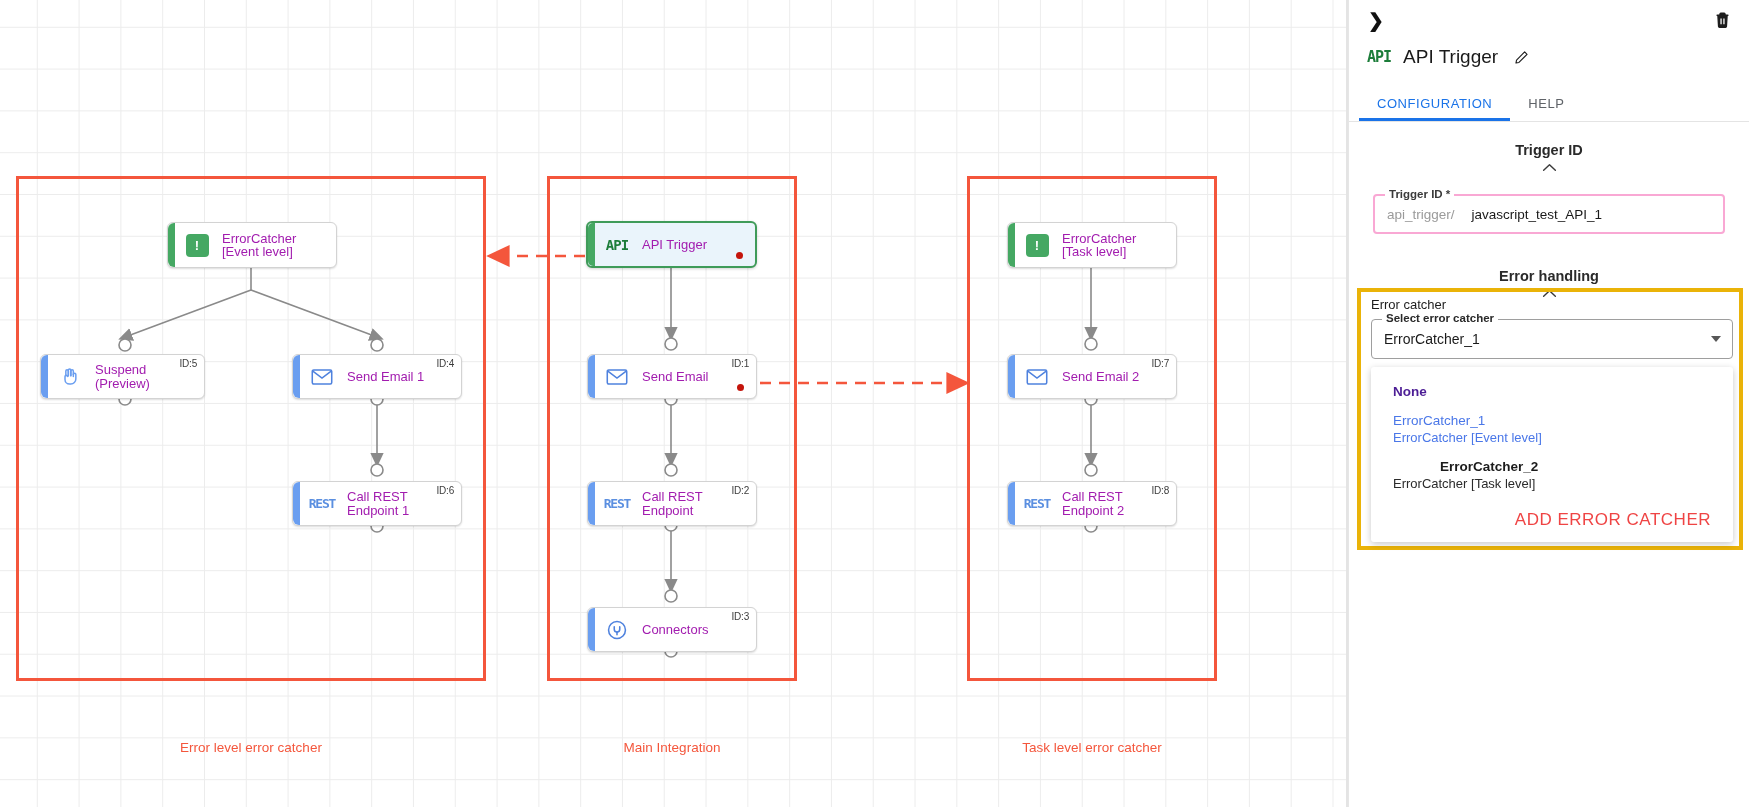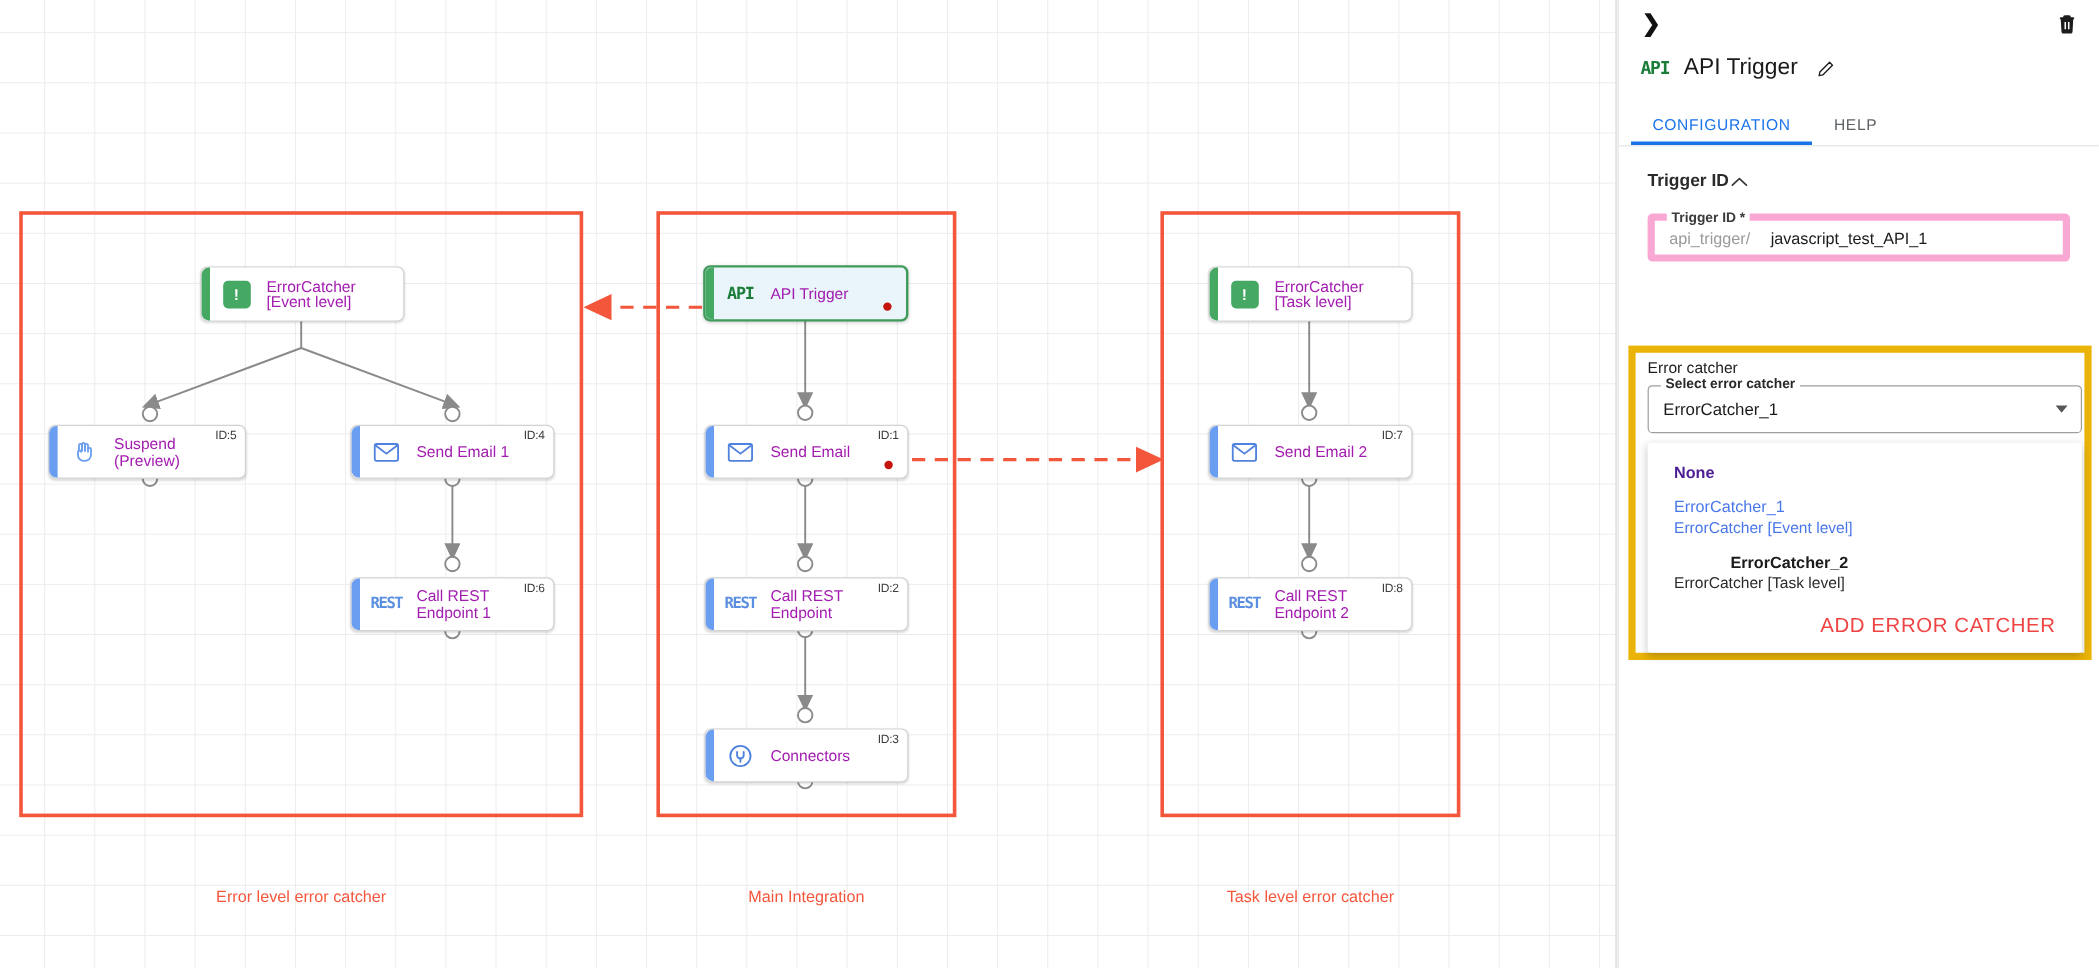--- a/index.html
+++ b/index.html
@@ -166,55 +166,56 @@
     padding-left: 10px;
   }
   .tab {
     font-size: 13px; letter-spacing:0.55px;
     padding: 6px 18px 10px 18px;
     color:#5f6368; cursor:pointer; font-weight:500;
   }
   .tab.active { color:#1a73e8; box-shadow: inset 0 -3px 0 #1a73e8; }
 
   .section-head {
-    display:flex; align-items:center; justify-content:flex-start;
+    display:flex; align-items:center; justify-content:flex-end;
     padding: 20px 24px 0 24px;
+    flex-direction: column;
   }
   .section-head .st {
     font-size: 14.5px; font-weight: 700; color:#2a2a2a;
   }
   .caret {
     width:18px; height:18px; display:flex;align-items:center;justify-content:center;
     cursor:pointer; color:#444;
   }
 
   
   .field-wrap { padding: 18px 24px 0 24px; }
   .outlined {
     position: relative;
-    border: 6px solid #f9a8d4;
+    border: 2px solid #f9a8d4;
     border-radius: 4px;
     height: 40px;
     display:flex; align-items:center;
     padding: 0 12px;
   }
   .outlined .legend {
     position:absolute; top:-8px; left:10px;
     background:#fff; padding: 0 4px;
     font-size: 11.5px; color:#3a3a3a; font-weight:700;
   }
   .prefix { color:#9a9a9a; font-size:13.5px; }
   .value  { color:#1a1a1a; font-size:13.5px; margin-left:17px; }
 
   
   #ec-block {
     position: absolute;
     left: 8px; top: 288px;
     width: 386px; height: 262px;
-    border: 6px solid #eab308;
+    border: 4px solid #eab308;
   }
   #ec-label {
     position:absolute; left:10px; top:5px;
     font-size: 13px; color:#1d1d1d; font-weight:400;
   }
   #ec-select {
     position:absolute; left:10px; top:27px;
     width: 362px; height: 40px;
     border:1px solid #9e9e9e; border-radius:4px;
     display:flex; align-items:center; padding: 0 12px;
@@ -482,20 +483,28 @@
     </div>
 
     <div class="field-wrap">
       <div class="outlined">
         <span class="legend">Trigger ID *</span>
         <span class="prefix">api_trigger/</span>
         <span class="value">javascript_test_API_1</span>
       </div>
     </div>
 
+    <div class="section-head" style="margin-top:14px;">
+      <div class="st">Error handling</div>
+      <div class="caret">
+        <svg width="15" height="9" viewBox="0 0 16 10" fill="none" stroke="#3a3a3a" stroke-width="1.6" stroke-linecap="round" stroke-linejoin="round">
+            <path d="M1.5 8 L8 2 L14.5 8"></path>
+          </svg>
+      </div>
+    </div>
 
     <div id="ec-block">
       <div id="ec-label">Error catcher</div>
 
       <div id="ec-select">
         <span class="legend">Select error catcher</span>
         <span class="sel-val">ErrorCatcher_1</span>
         <span class="arrow-dn"></span>
       </div>
 

